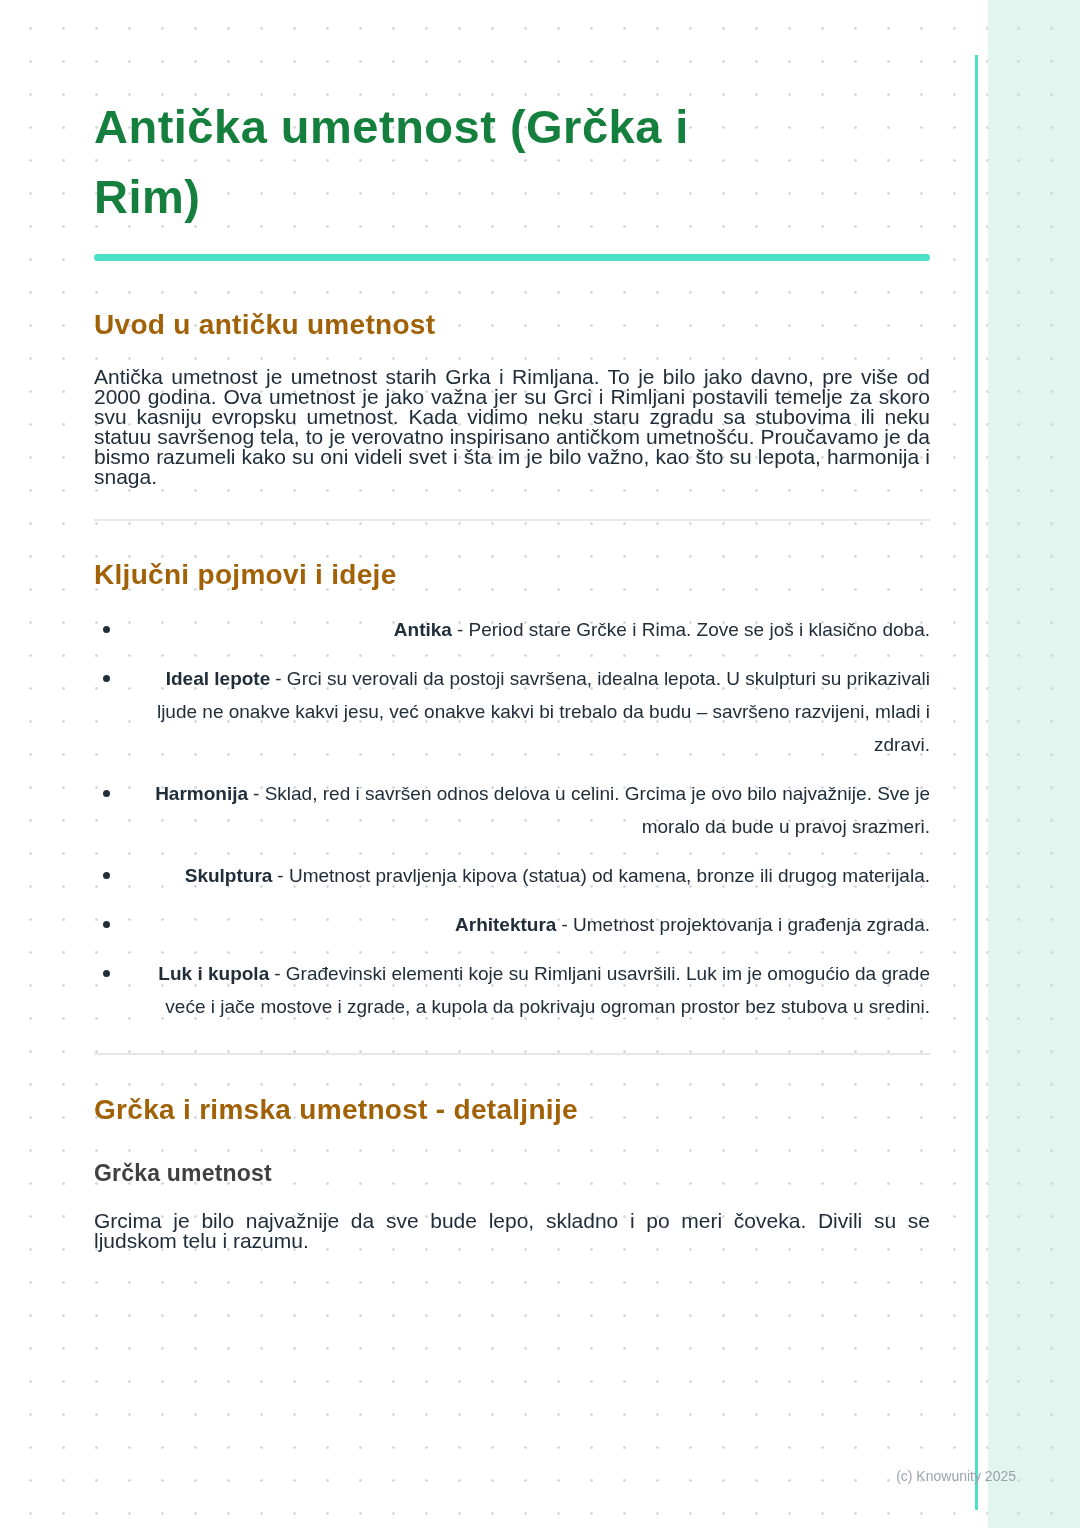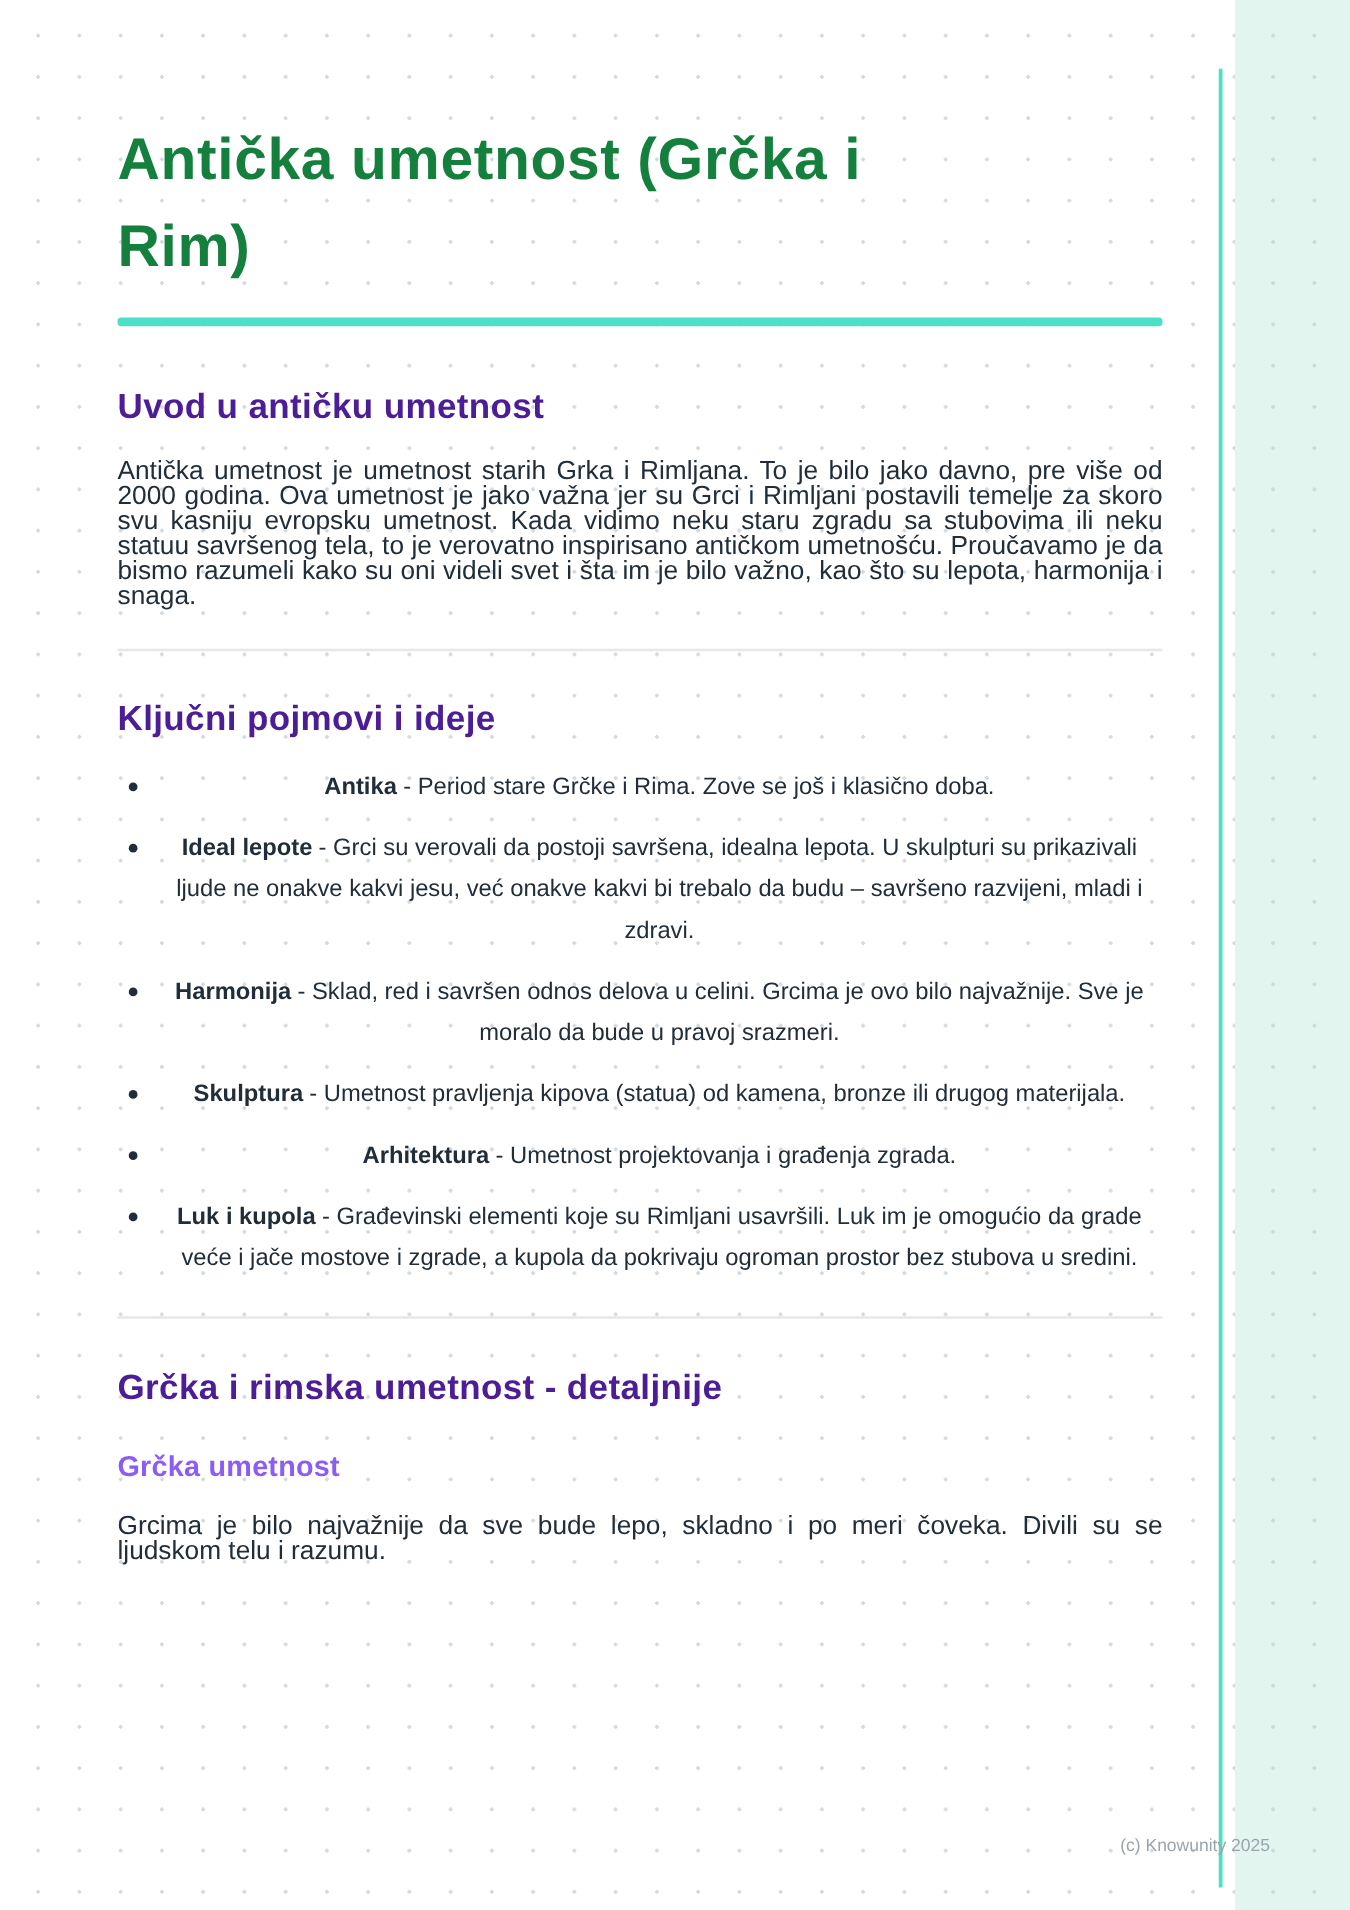--- a/index.html
+++ b/index.html
@@ -44,31 +44,31 @@
 
   .title-rule {
     margin-top: 22px;
     height: 7px;
     width: 100%;
     background: #4ce0c6;
     border-radius: 3px;
   }
 
   h2.section-h {
-    color: #4c1d95;
+    color: #a16207;
     font-size: 28px;
     font-weight: bold;
     letter-spacing: 0.3px;
   }
   h2.intro-h   { margin-top: 48px; }
   h2.concepts-h{ margin-top: 38px; }
   h2.details-h { margin-top: 39px; }
 
   h3.sub-h {
-    color: #8b5cf6;
+    color: #404040;
     font-size: 23px;
     font-weight: bold;
     margin-top: 34px;
     letter-spacing: 0.2px;
   }
 
   p.para {
     font-size: 21px;
     line-height: 20px;
     text-align: justify;
@@ -86,21 +86,21 @@
   ul.concept-list {
     list-style: none;
     margin-top: 22px;
   }
   ul.concept-list li {
     position: relative;
     padding-left: 31px;
     font-size: 19px;
     line-height: 33px;
     margin-bottom: 11px;
-    text-align: center;
+    text-align: right;
     margin-top: 16px;
   }
   ul.concept-list li::before {
     content: "";
     position: absolute;
     left: 9px; top: 13px;
     width: 7px; height: 7px;
     border-radius: 50%;
     background: #212e3a;
   }

